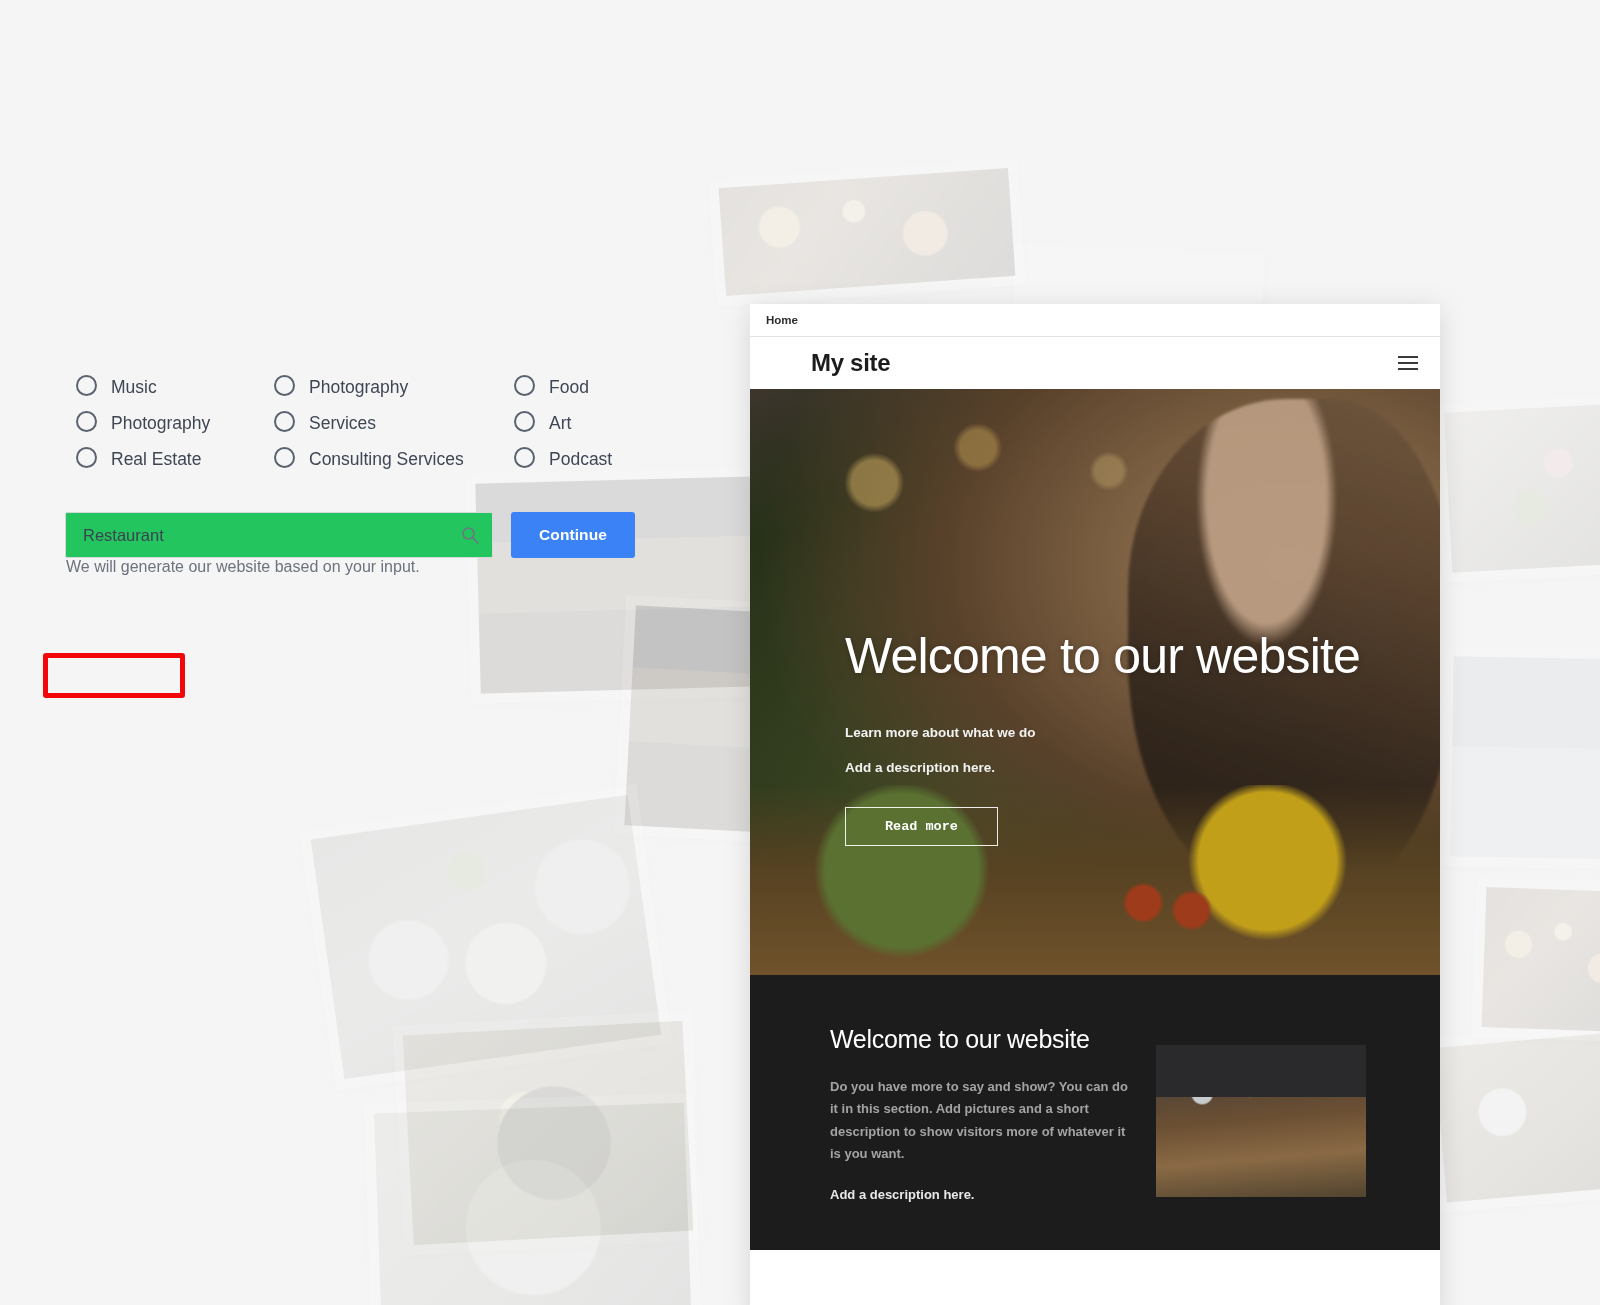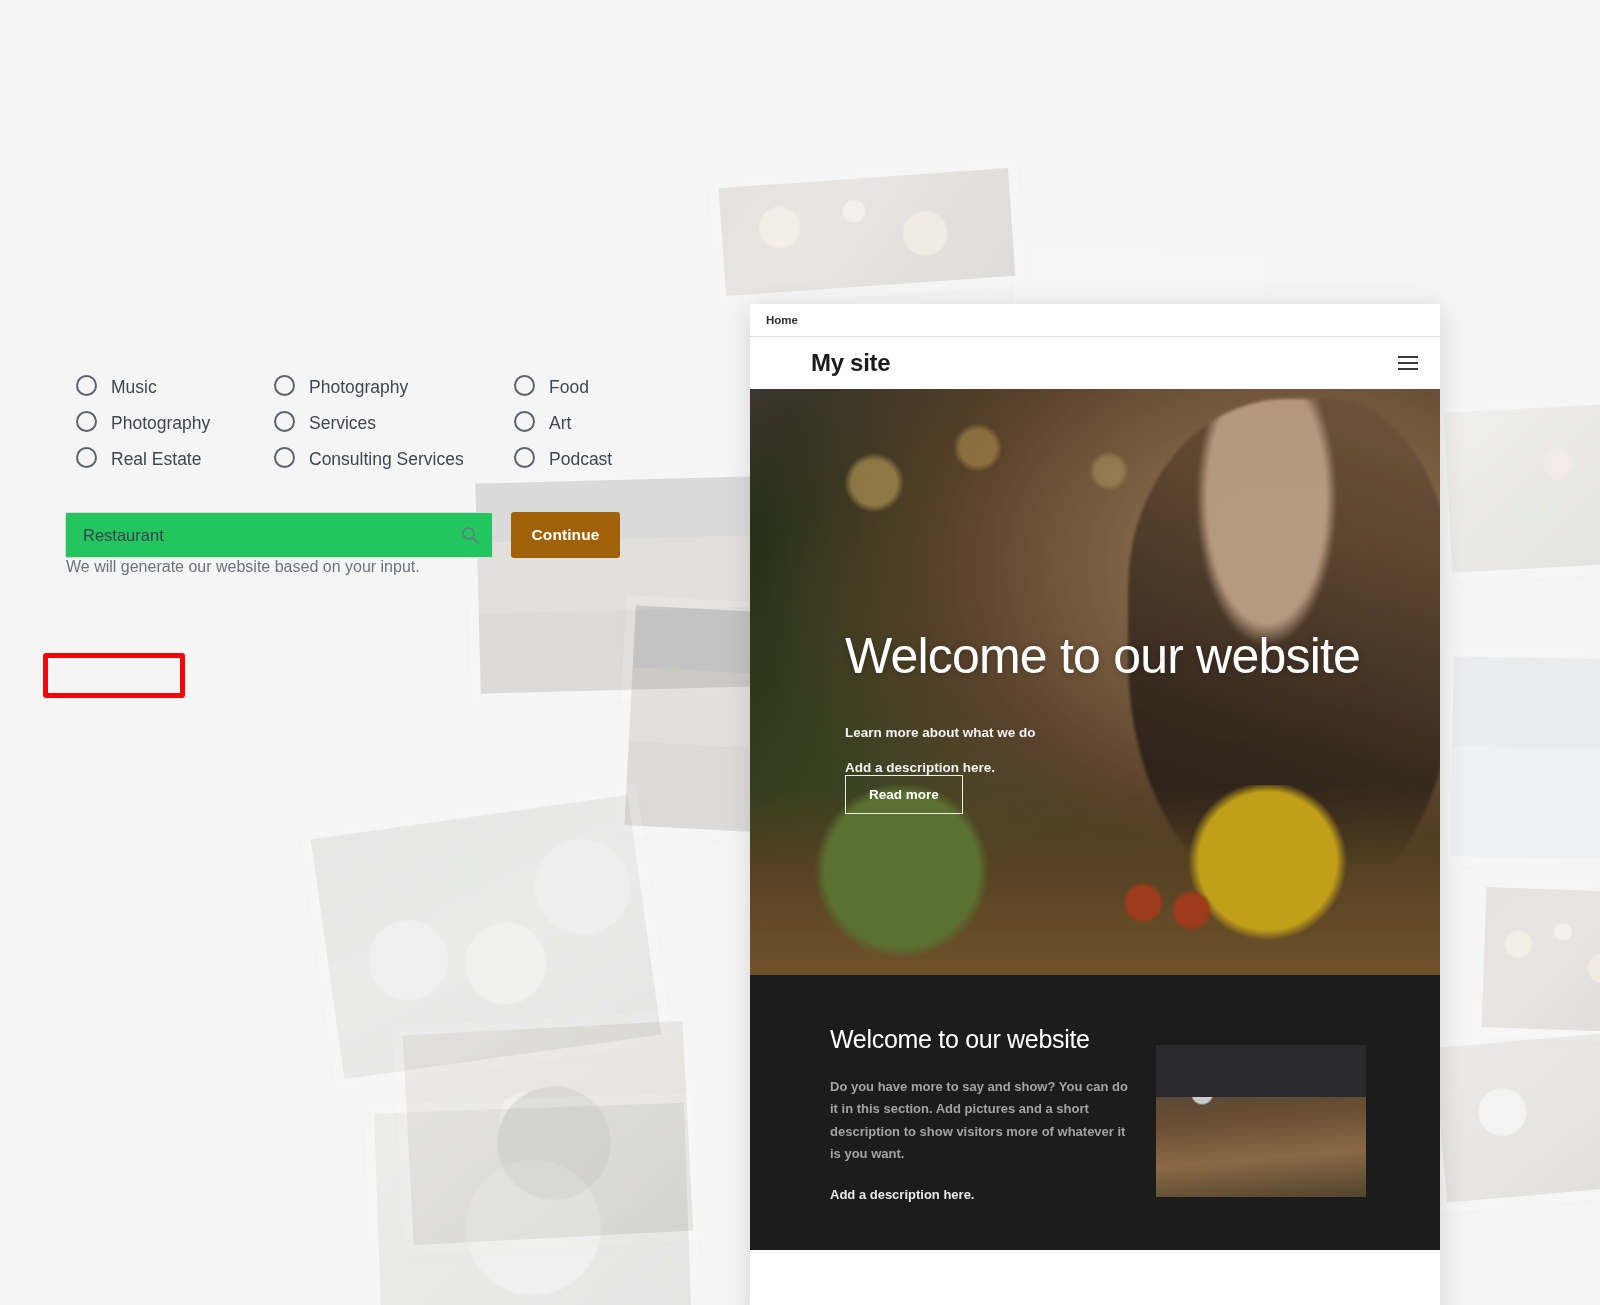--- a/index.html
+++ b/index.html
@@ -145,22 +145,22 @@
   .search-icon {
     position: absolute;
     right: 14px; top: 50%;
     transform: translateY(-50%);
     width: 18px; height: 18px;
     pointer-events: none;
   }
   .search-icon svg { display: block; }
 
   .continue-btn {
-    width: 109px; height: 46px;
-    background: #a16207;
+    width: 124px; height: 46px;
+    background: #3b82f6;
     color: #fff;
     border: none;
     border-radius: 3px;
     font-size: 15.5px;
     font-weight: 700;
     font-family: "Liberation Sans", sans-serif;
     cursor: pointer;
     letter-spacing: 0.1px;
   }
 
@@ -283,28 +283,29 @@
     margin-top: 42px;
   }
   .hero-sub2 {
     color: #f2f2f2;
     font-size: 13.5px;
     font-weight: 700;
     margin-top: 20px;
   }
   .hero-btn {
     display: inline-block;
+    margin-top: 32px;
     border: 1px solid rgba(255,255,255,0.9);
     color: #fff;
     font-size: 13.5px;
     font-weight: 700;
-    padding: 11px 23px;
+    padding: 11px 39px;
     background: transparent;
     cursor: pointer;
-    font-family: Liberation Sans, sans-serif;
+    font-family: Liberation Mono, monospace;
   }
 
   
   .pv-dark {
     background: #1c1c1c;
     height: 275px;
     padding: 50px 50px 0 80px;
     display: flex;
     gap: 26px;
   }

